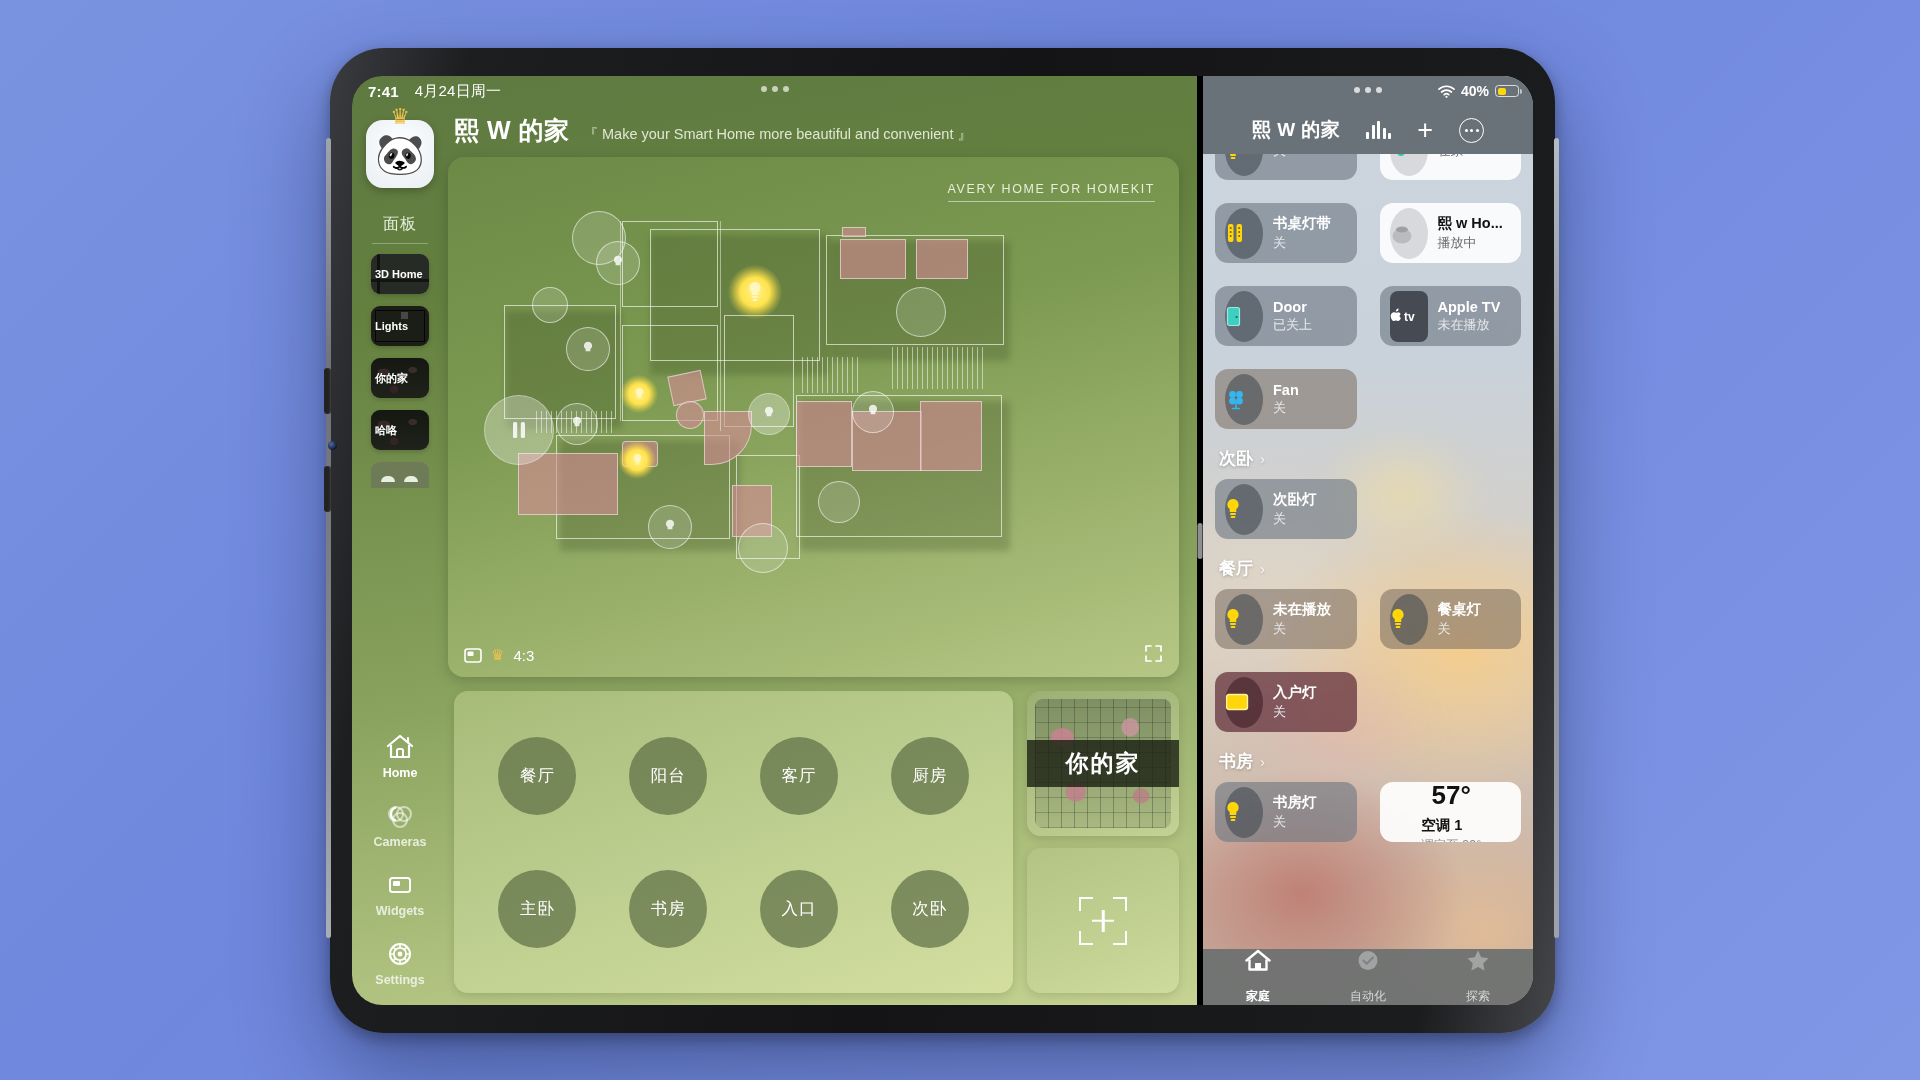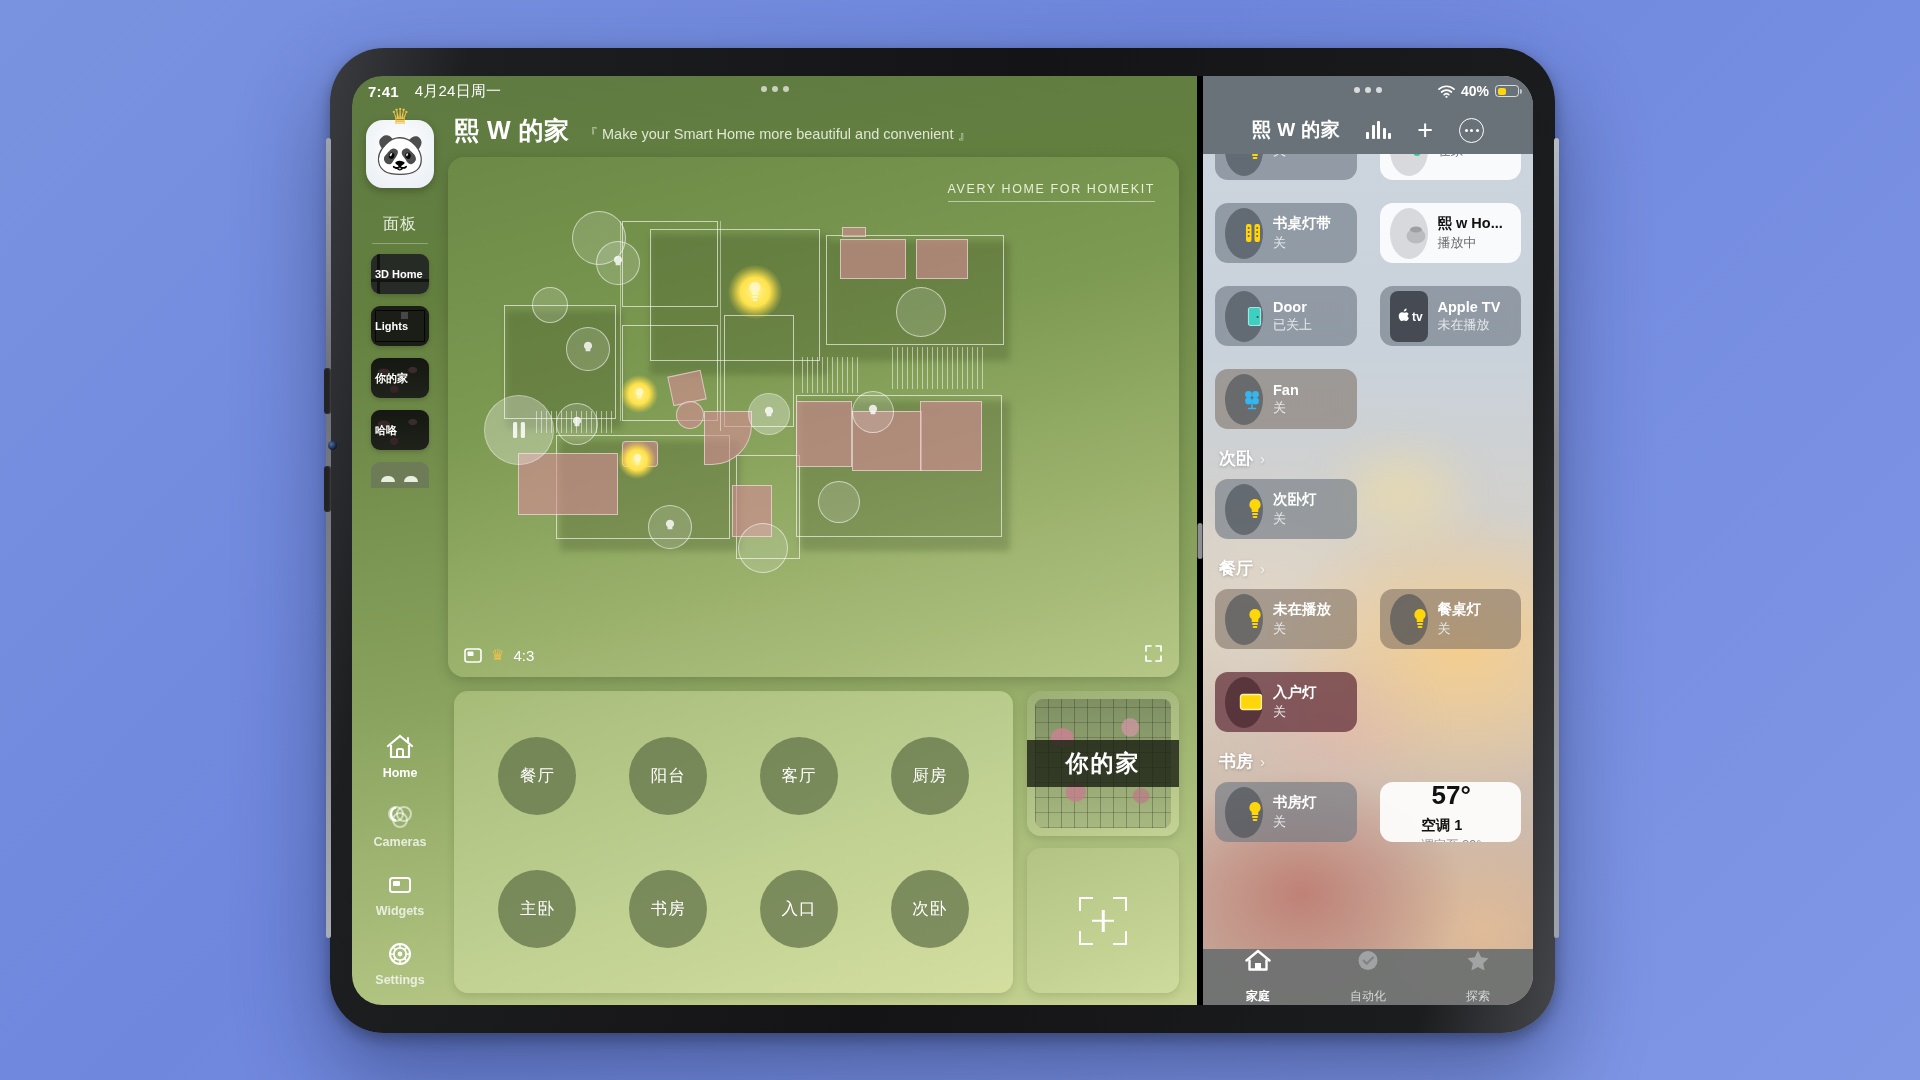--- a/index.html
+++ b/index.html
@@ -302,21 +302,21 @@
     backdrop-filter: blur(6px);
     overflow:hidden;
     cursor:pointer;
   }
   .tile.light-on { background: rgba(255,255,255,.88); }
   .tile.warm { background: rgba(120,105,95,.55); }
   .tile.dark-red { background: rgba(95,45,55,.72); }
   .tile .ic {
     width: 38px;height:51px;border-radius:50%;
     background: rgba(60,68,75,.55);
-    display:flex;align-items:center;justify-content:flex-end; flex:0 0 38px;
+    display:flex;align-items:center;justify-content:flex-start; flex:0 0 38px;
   }
   .tile.light-on .ic { background: rgba(190,190,195,.55); }
   .tile.dark-red .ic { background: rgba(50,20,28,.5); }
   .tile .txt { min-width:0; }
   .tile .t1 { color:#fff; font-size:14.5px; font-weight:700; white-space:nowrap; overflow:hidden; text-overflow:ellipsis;}
   .tile .t2 { color:#e6e8ea; font-size:13px; margin-top:1px; }
   .tile.light-on .t1 { color:#111; }
   .tile.light-on .t2 { color:#6b6b6f; }
 
   .tile.half { grid-column: span 1; }

